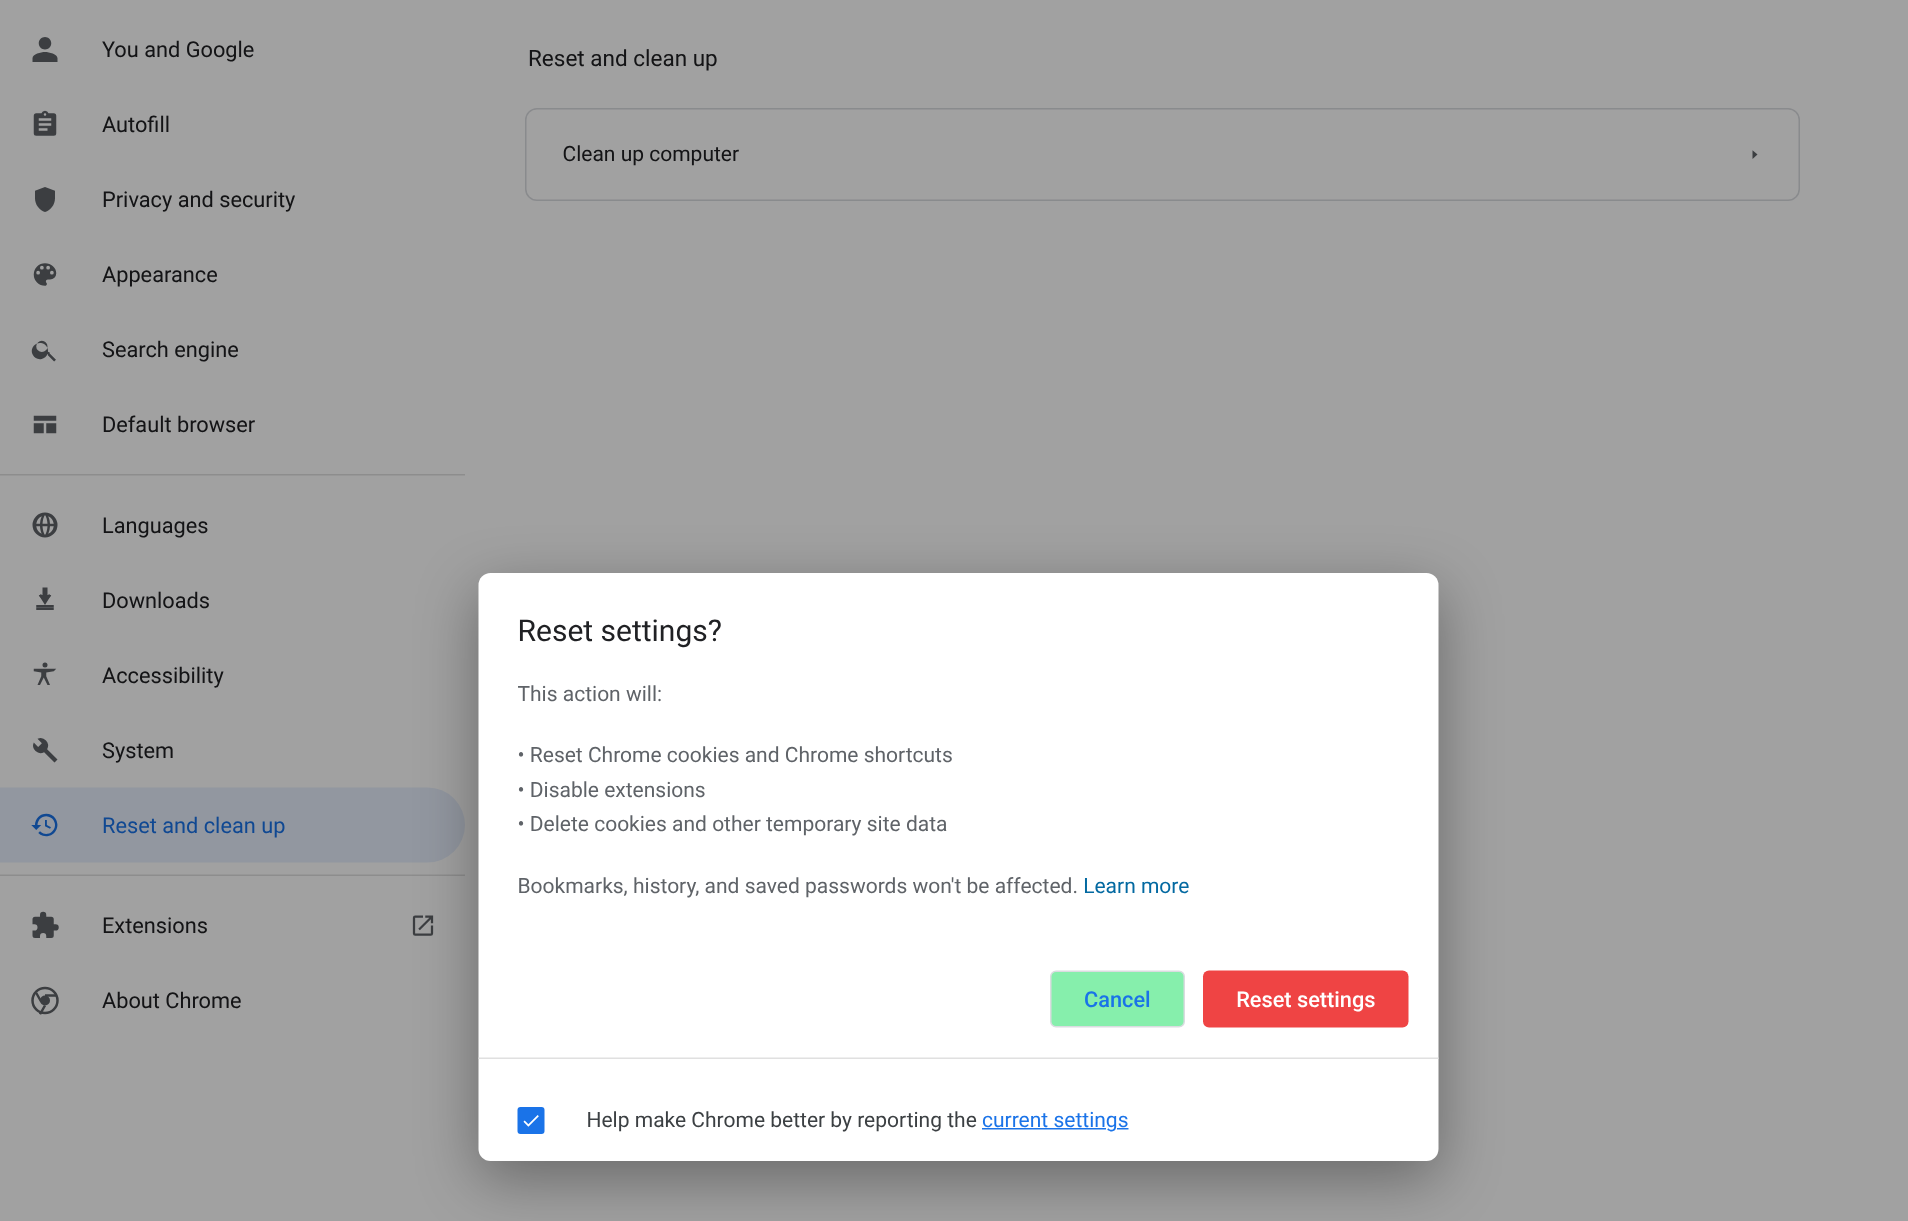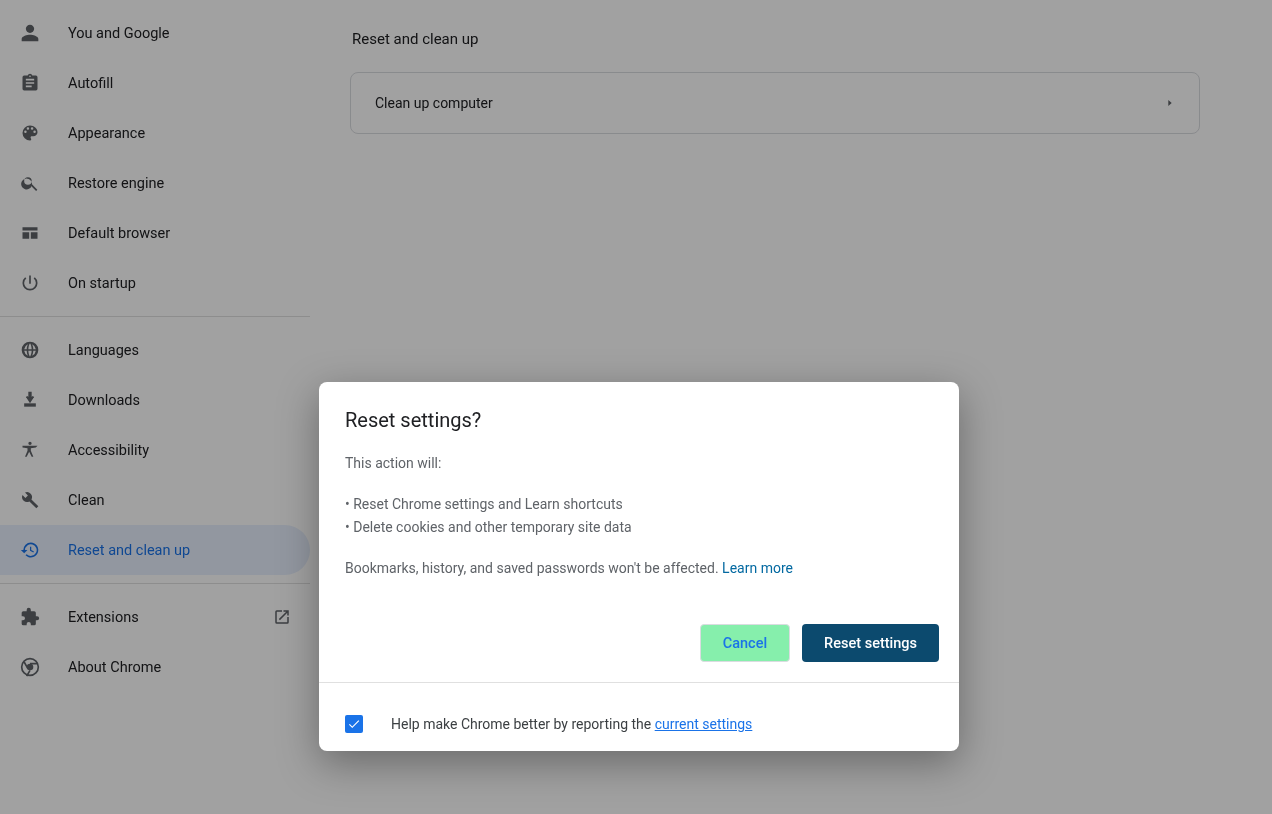--- a/index.html
+++ b/index.html
@@ -153,21 +153,21 @@
     cursor: pointer;
     border: none;
     font-family: inherit;
   }
   .btn-secondary {
     background: #86efac;
     color: #1a73e8;
     border: 1px solid #dadce0;
   }
   .btn-primary {
-    background: #0c4a6e;
+    background: #ef4444;
     color: #fff;
     text-align: right;
   }
   .dialog-footer {
     border-top: 1px solid #e0e0e0;
     padding: 32px 26px 18px 26px;
     display: flex;
     align-items: center;
     font-size: 14px;
     color: #3c4043;
@@ -207,48 +207,48 @@
     <span class="icon">
       <svg width="20" height="20" viewBox="0 0 24 24">
           <path d="M19 3h-4.2A3 3 0 0 0 12 1a3 3 0 0 0-2.8 2H5a2 2 0 0 0-2 2v14a2 2 0 0 0 2 2h14a2 2 0 0 0 2-2V5a2 2 0 0 0-2-2zm-7 0a1 1 0 1 1 0 2 1 1 0 0 1 0-2zm2 14H7v-2h7v2zm3-4H7v-2h10v2zm0-4H7V7h10v2z"></path>
         </svg>
     </span>
     <span class="label">Autofill</span>
   </div>
   <div class="sidebar-item">
     <span class="icon">
       <svg width="20" height="20" viewBox="0 0 24 24">
+          <path d="M12 2 4 5v6c0 5 3.4 9.7 8 11 4.6-1.3 8-6 8-11V5l-8-3z"></path>
+        </svg>
+    </span>
+    <span class="label">Privacy and security</span>
+  </div>
+  <div class="sidebar-item">
+    <span class="icon">
+      <svg width="20" height="20" viewBox="0 0 24 24">
           <path d="M12 3a9 9 0 0 0 0 18c.8 0 1.5-.7 1.5-1.5 0-.4-.1-.7-.4-1-.2-.3-.4-.6-.4-1 0-.8.7-1.5 1.5-1.5H16a5 5 0 0 0 5-5c0-4.4-4-8-9-8zM6.5 12A1.5 1.5 0 1 1 8 10.5 1.5 1.5 0 0 1 6.5 12zm3-4A1.5 1.5 0 1 1 11 6.5 1.5 1.5 0 0 1 9.5 8zm5 0A1.5 1.5 0 1 1 16 6.5 1.5 1.5 0 0 1 14.5 8zm3 4A1.5 1.5 0 1 1 19 10.5 1.5 1.5 0 0 1 17.5 12z"></path>
         </svg>
     </span>
     <span class="label">Appearance</span>
   </div>
   <div class="sidebar-item">
     <span class="icon">
       <svg width="20" height="20" viewBox="0 0 24 24">
           <path d="M15.5 14h-.8l-.3-.3A6.5 6.5 0 1 0 14 15.5l.3.3v.8l5 5 1.5-1.5-5-5zm-6 0A4.5 4.5 0 1 1 14 9.5 4.5 4.5 0 0 1 9.5 14z"></path>
         </svg>
     </span>
-    <span class="label">Restore engine</span>
+    <span class="label">Search engine</span>
   </div>
   <div class="sidebar-item">
     <span class="icon">
       <svg width="20" height="20" viewBox="0 0 24 24">
           <path d="M3 5h18v4H3zM3 11h8v8H3zm10 0h8v8h-8z"></path>
         </svg>
     </span>
     <span class="label">Default browser</span>
-  </div>
-  <div class="sidebar-item">
-    <span class="icon">
-      <svg width="20" height="20" viewBox="0 0 24 24">
-          <path d="M13 3h-2v10h2V3zm4.8 2.2-1.4 1.4A7 7 0 1 1 7.6 6.6L6.2 5.2a9 9 0 1 0 11.6 0z"></path>
-        </svg>
-    </span>
-    <span class="label">On startup</span>
   </div>
 
   <div class="divider"></div>
 
   <div class="sidebar-item">
     <span class="icon">
       <svg width="20" height="20" viewBox="0 0 24 24">
           <path d="M12 2a10 10 0 1 0 0 20 10 10 0 0 0 0-20zm7 9h-3a16 16 0 0 0-1.4-6A8 8 0 0 1 19 11zm-7-7c1 1.4 1.8 3.7 2 7h-4c.2-3.3 1-5.6 2-7zM5 13h3c.1 2.3.6 4.4 1.4 6A8 8 0 0 1 5 13zm3-2H5a8 8 0 0 1 4.4-6A16 16 0 0 0 8 11zm4 9c-1-1.4-1.8-3.7-2-7h4c-.2 3.3-1 5.6-2 7zm2.6-1a16 16 0 0 0 1.4-6h3a8 8 0 0 1-4.4 6z"></path>
         </svg>
     </span>
@@ -272,21 +272,21 @@
         </svg>
     </span>
     <span class="label">Accessibility</span>
   </div>
   <div class="sidebar-item">
     <span class="icon">
       <svg width="20" height="20" viewBox="0 0 24 24">
           <path d="M22 19.6 13.7 11.3A6 6 0 0 0 6 3l3.5 3.5-3 3L3 6a6 6 0 0 0 8.3 7.7L19.6 22 22 19.6z"></path>
         </svg>
     </span>
-    <span class="label">Clean</span>
+    <span class="label">System</span>
   </div>
   <div class="sidebar-item active">
     <span class="icon">
       <svg width="20" height="20" viewBox="0 0 24 24">
           <path d="M13 3a9 9 0 0 0-9 9H1l4 4 4-4H6a7 7 0 1 1 2 5l-1.4 1.4A9 9 0 1 0 13 3zm-1 5v5l4 2 .8-1.3-3.3-1.7V8z"></path>
         </svg>
     </span>
     <span class="label">Reset and clean up</span>
   </div>
 
@@ -332,21 +332,22 @@
 </main>
 
 <div class="scrim"></div>
 
 <div class="dialog">
   <div class="dialog-body">
     <div class="dialog-title">Reset settings?</div>
     <div class="dialog-text">
       <div class="lead">This action will:</div>
       <div class="bullets">
-        <div>Reset Chrome settings and Learn shortcuts</div>
+        <div>Reset Chrome cookies and Chrome shortcuts</div>
+        <div>Disable extensions</div>
         <div>Delete cookies and other temporary site data</div>
       </div>
       <div>
         <span>Bookmarks, history, and saved passwords won't be affected.</span><a class="dialog-link"> Learn more</a>
       </div>
     </div>
   </div>
   <div class="dialog-actions">
     <button class="btn btn-secondary">Cancel</button>
     <button class="btn btn-primary">Reset settings</button>

